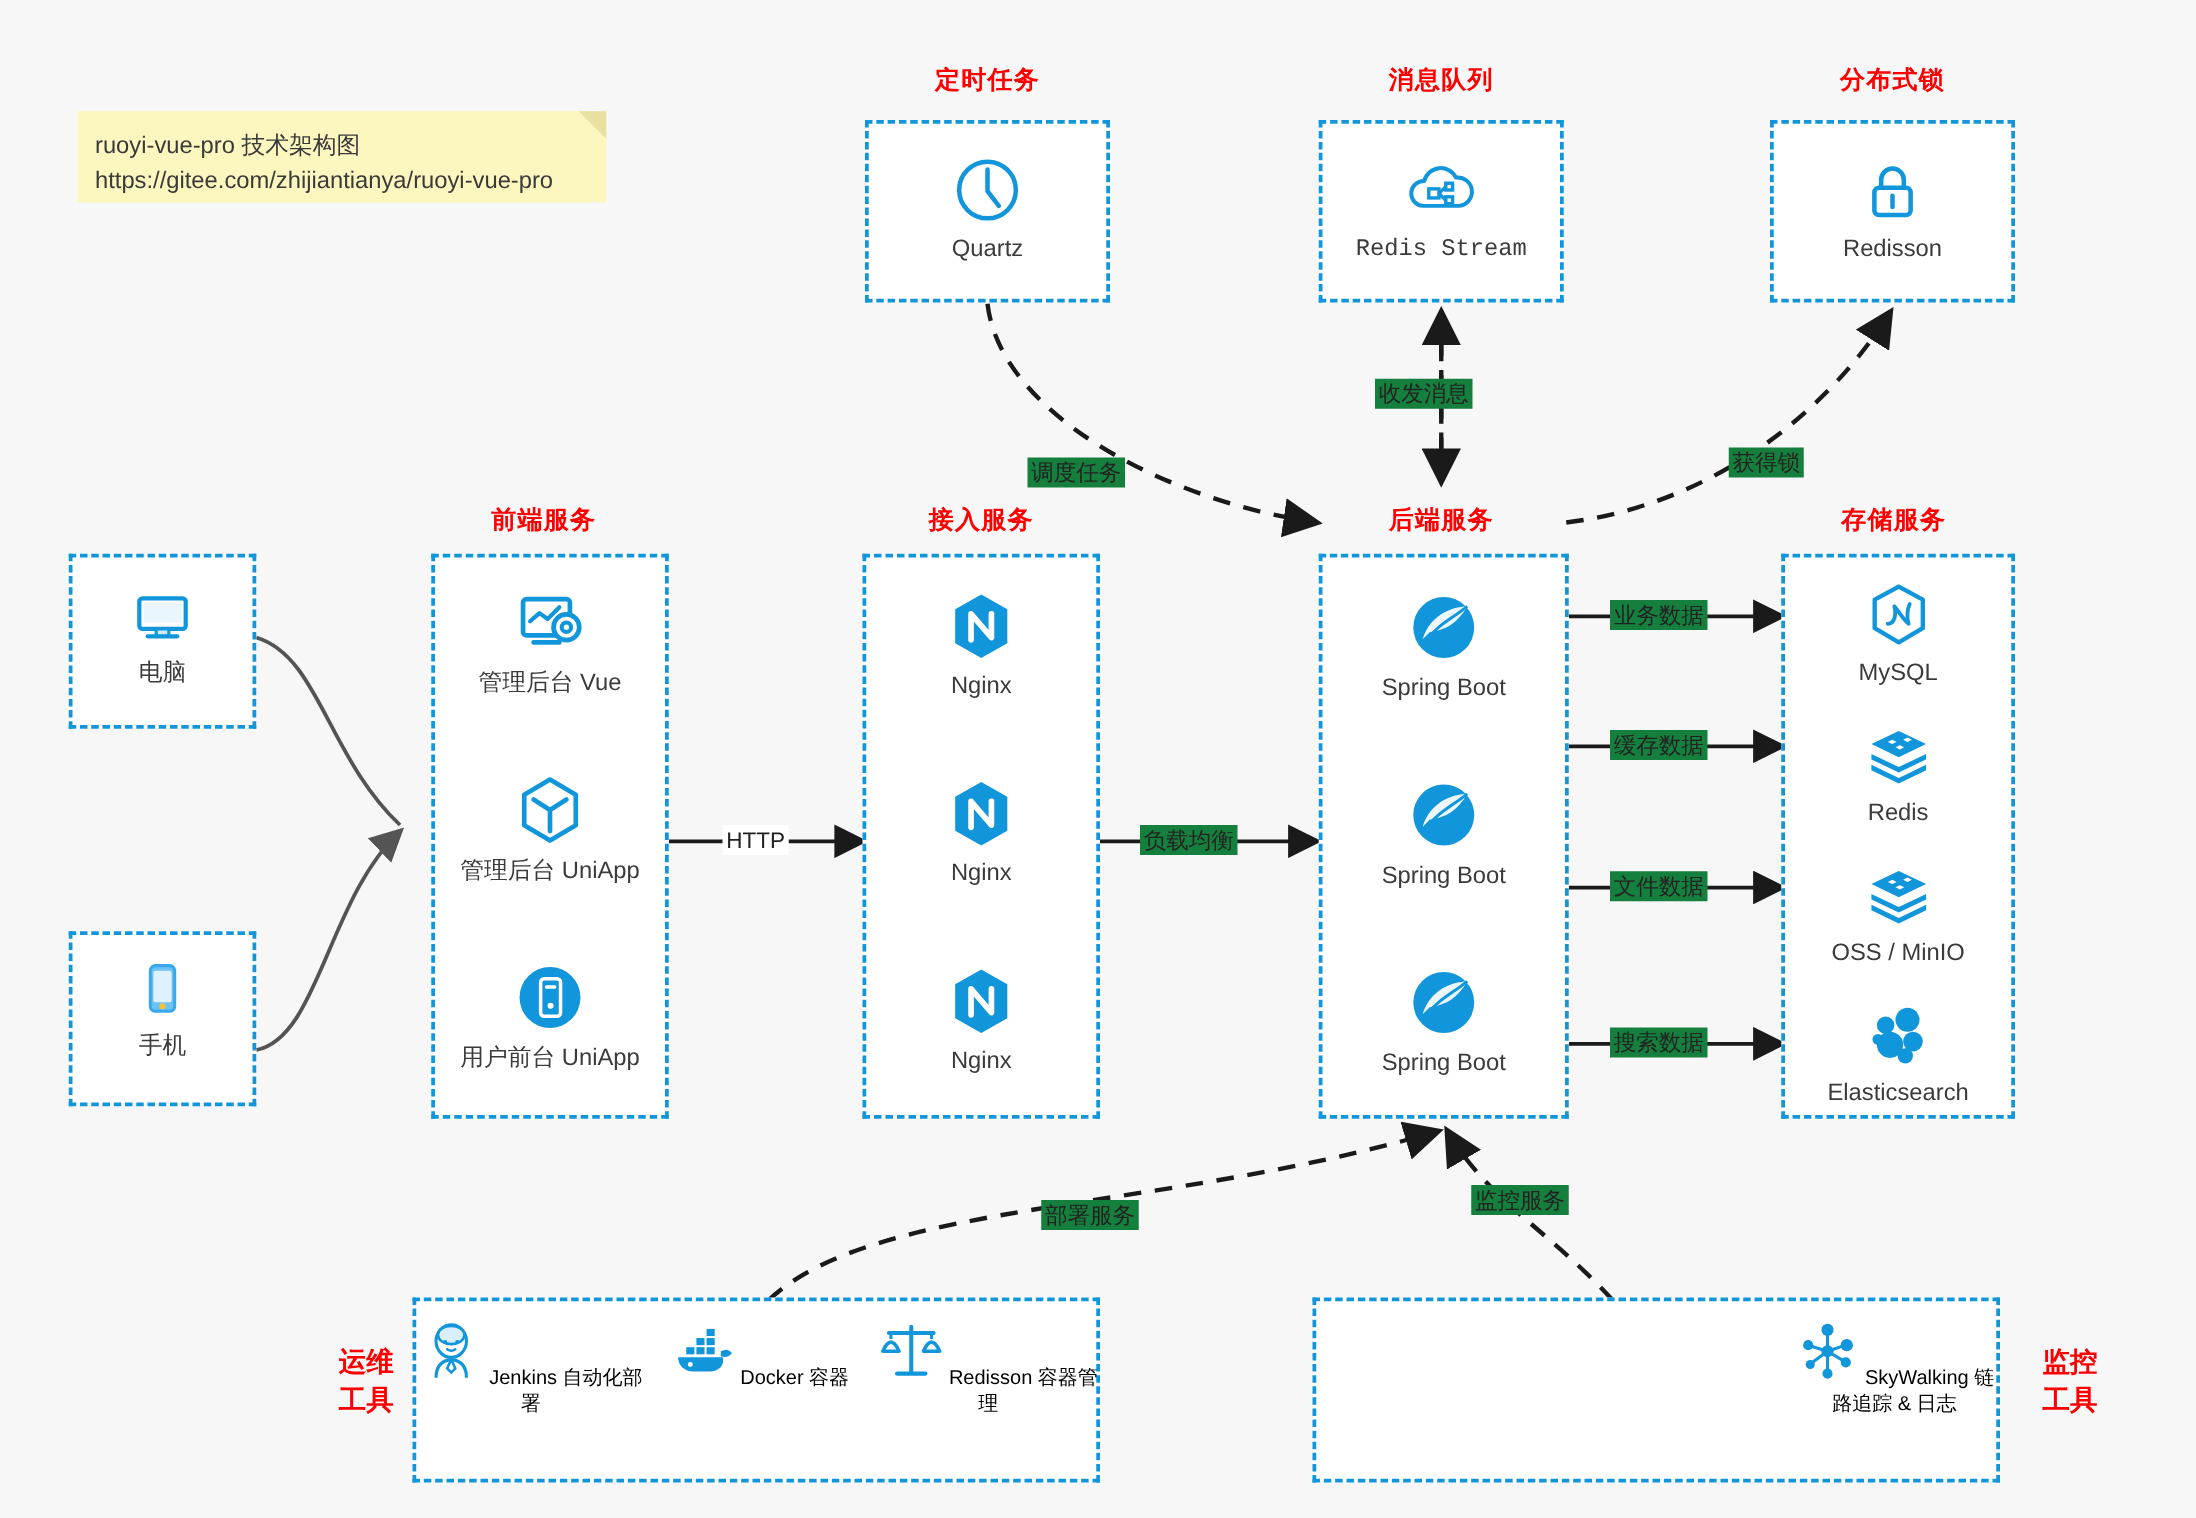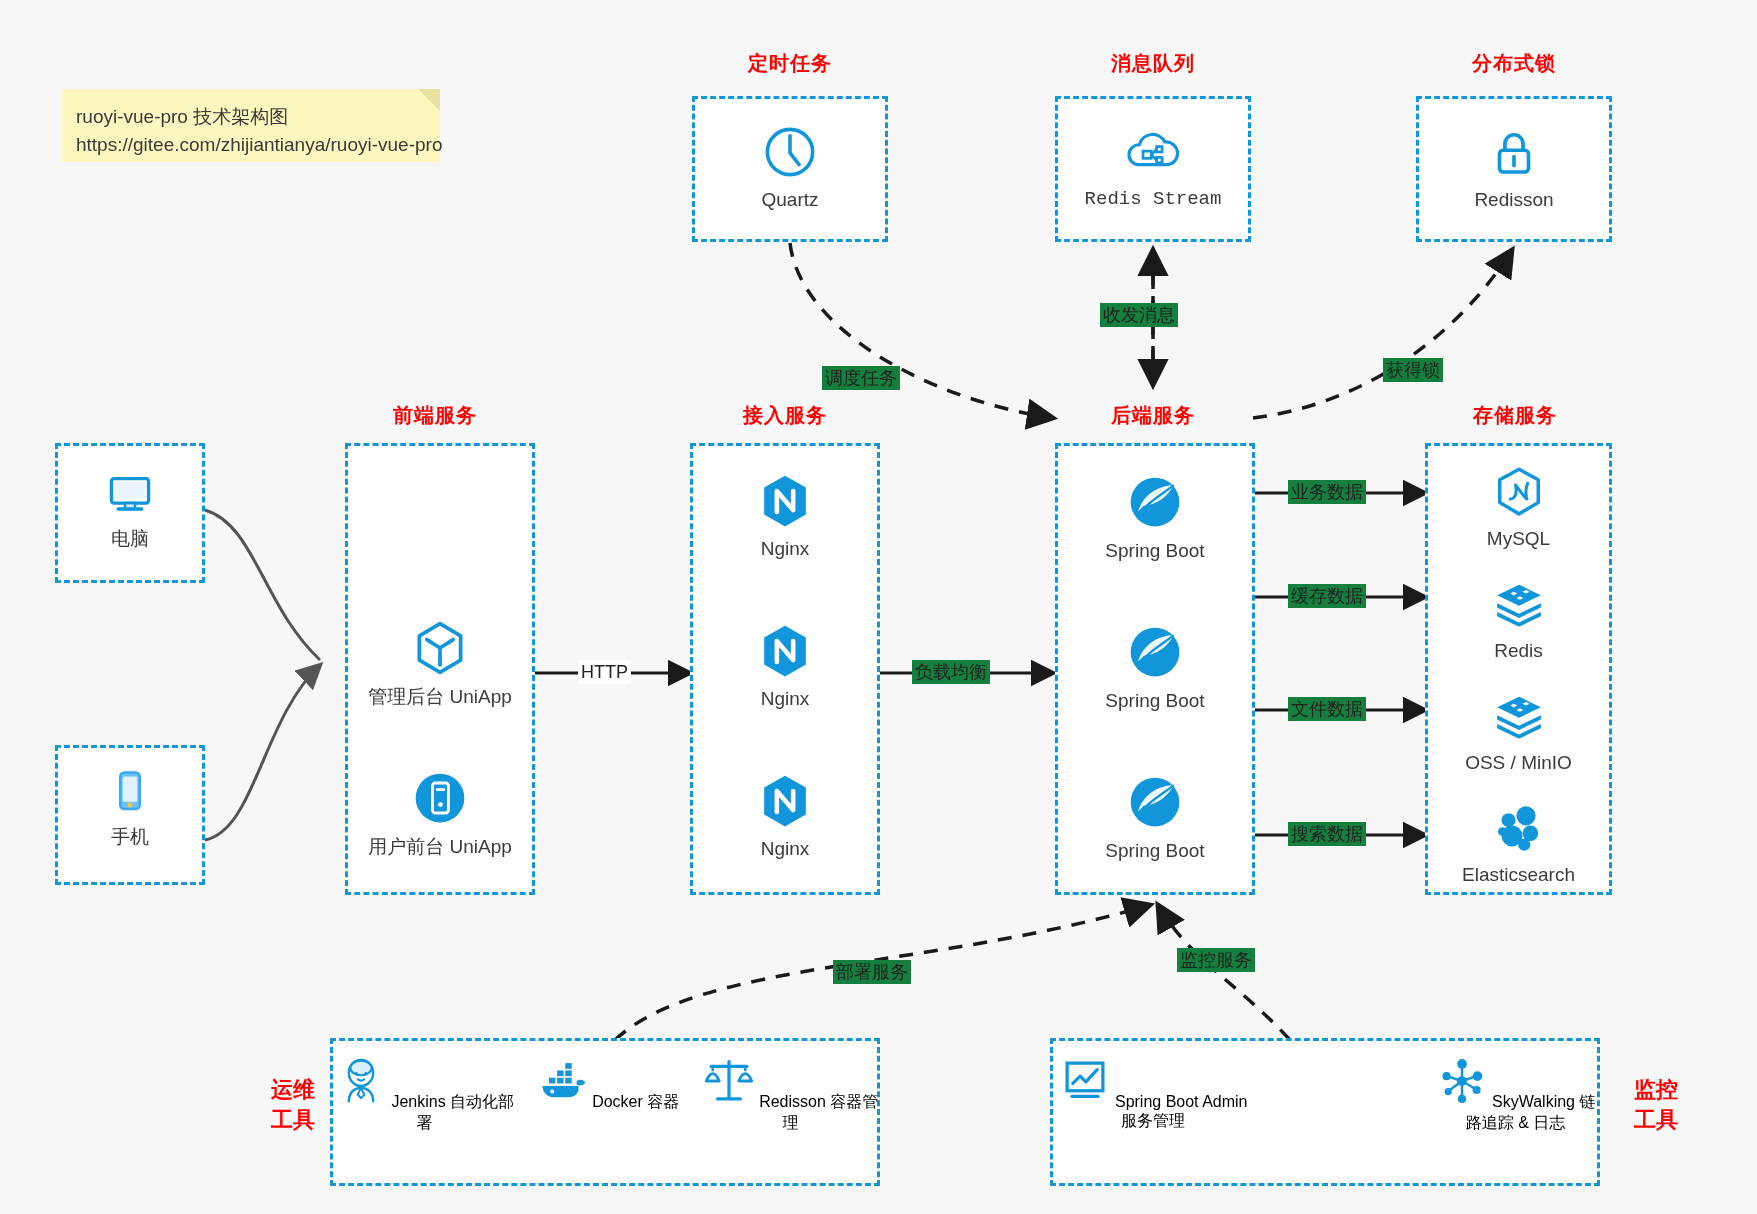--- a/index.html
+++ b/index.html
@@ -8,21 +8,21 @@
     background:#f7f7f7;
     font-family:"Liberation Sans","DejaVu Sans",sans-serif;
     position:relative;overflow:hidden;
     -webkit-font-smoothing:antialiased;
   }
   .canvas{position:absolute;left:0;top:0;width:1757px;height:1214px;}
   svg.wires{position:absolute;left:0;top:0;width:1757px;height:1214px;pointer-events:none;}
 
   
   .note{
-    position:absolute;left:62px;top:89px;width:378px;height:73px;
+    position:absolute;left:62px;top:89px;width:423px;height:73px;
     background:#fcf7bf;box-sizing:border-box;
     padding:14px 0 16px 14px;
   }
   .note .fold{
     position:absolute;right:0;top:0;width:0;height:0;
     border-left:22px solid transparent;border-top:22px solid #e8e0a1;
   }
   .note .line{font-size:19px;color:#3a3a3a;line-height:28px;white-space:nowrap;}
 
   
@@ -163,20 +163,30 @@
         <rect x="20" y="8" width="24" height="45" rx="5" fill="#6cc2f5" stroke="#3aa8ee" stroke-width="3"></rect>
         <rect x="23" y="13" width="18" height="31" rx="2" fill="#dff1fd"></rect>
         <circle cx="32" cy="48" r="3" fill="#f5c33b"></circle>
       </svg>
       <span class="lbl">手机</span>
     </div>
   </div>
 
   <div class="gtitle" style="left:335px;top:402px;width:200px;">前端服务</div>
   <div class="box" style="left:345px;top:443px;width:190px;height:452px;">
+    <div class="node" style="top:22px;">
+      <svg class="ico" width="60" height="60" viewBox="0 0 64 64">
+        <rect x="9" y="12" width="40" height="31" rx="3" fill="none" stroke="#1296db" stroke-width="4"></rect>
+        <path d="M15 31 L23 24 L30 29 L40 19" fill="none" stroke="#1296db" stroke-width="3.5" stroke-linecap="round" stroke-linejoin="round"></path>
+        <line x1="18" y1="49" x2="40" y2="49" stroke="#1296db" stroke-width="4" stroke-linecap="round"></line>
+        <circle cx="46" cy="36" r="11" fill="#ffffff" stroke="#1296db" stroke-width="4"></circle>
+        <circle cx="46" cy="36" r="4" fill="none" stroke="#1296db" stroke-width="3.5"></circle>
+      </svg>
+      <span class="lbl">管理后台 Vue</span>
+    </div>
     <div class="node" style="top:172px;">
       <svg class="ico" width="60" height="60" viewBox="0 0 64 64">
         <path d="M32 6 L54 19 L54 45 L32 58 L10 45 L10 19 Z" fill="none" stroke="#1296db" stroke-width="4" stroke-linejoin="round"></path>
         <path d="M32 32 L32 50 M32 32 L18 23 M32 32 L46 23" fill="none" stroke="#1296db" stroke-width="4" stroke-linecap="round"></path>
       </svg>
       <span class="lbl">管理后台 UniApp</span>
     </div>
     <div class="node" style="top:322px;">
       <svg class="ico" width="60" height="60" viewBox="0 0 64 64">
         <circle cx="32" cy="32" r="26" fill="#1296db"></circle>
@@ -339,29 +349,20 @@
         <path d="M44 32 q8 -18 16 0 z" fill="none" stroke="#1296db" stroke-width="3.5" stroke-linejoin="round"></path>
         <line x1="12" y1="14" x2="12" y2="20" stroke="#1296db" stroke-width="3"></line>
         <line x1="52" y1="14" x2="52" y2="20" stroke="#1296db" stroke-width="3"></line>
       </svg>
       <span class="lbl">Redisson</span>
       <span class="sub">容器管理</span>
     </div>
   </div>
 
   <div class="box" style="left:1050px;top:1038px;width:550px;height:148px;">
-    <div class="cell" style="left:0;top:14px;width:200px;">
-      <svg class="ico" width="52" height="52" viewBox="0 0 64 64">
-        <rect x="10" y="10" width="44" height="34" fill="none" stroke="#1296db" stroke-width="4"></rect>
-        <path d="M17 35 L26 26 L33 33 L47 18" fill="none" stroke="#1296db" stroke-width="4" stroke-linecap="round" stroke-linejoin="round"></path>
-        <line x1="16" y1="51" x2="48" y2="51" stroke="#1296db" stroke-width="4" stroke-linecap="round"></line>
-      </svg>
-      <span class="lbl">Spring Boot Admin</span>
-      <span class="sub">服务管理</span>
-    </div>
     <div class="cell" style="left:375px;top:14px;width:175px;">
       <svg class="ico" width="52" height="52" viewBox="0 0 64 64">
         <circle cx="32" cy="32" r="6" fill="#1296db"></circle>
         <circle cx="32" cy="11" r="6" fill="#1296db"></circle>
         <circle cx="32" cy="54" r="5" fill="#1296db"></circle>
         <circle cx="13" cy="26" r="5" fill="#1296db"></circle>
         <circle cx="51" cy="26" r="6" fill="#1296db"></circle>
         <circle cx="15" cy="45" r="4.5" fill="#1296db"></circle>
         <circle cx="50" cy="43" r="5" fill="#1296db"></circle>
         <g stroke="#1296db" stroke-width="3">

